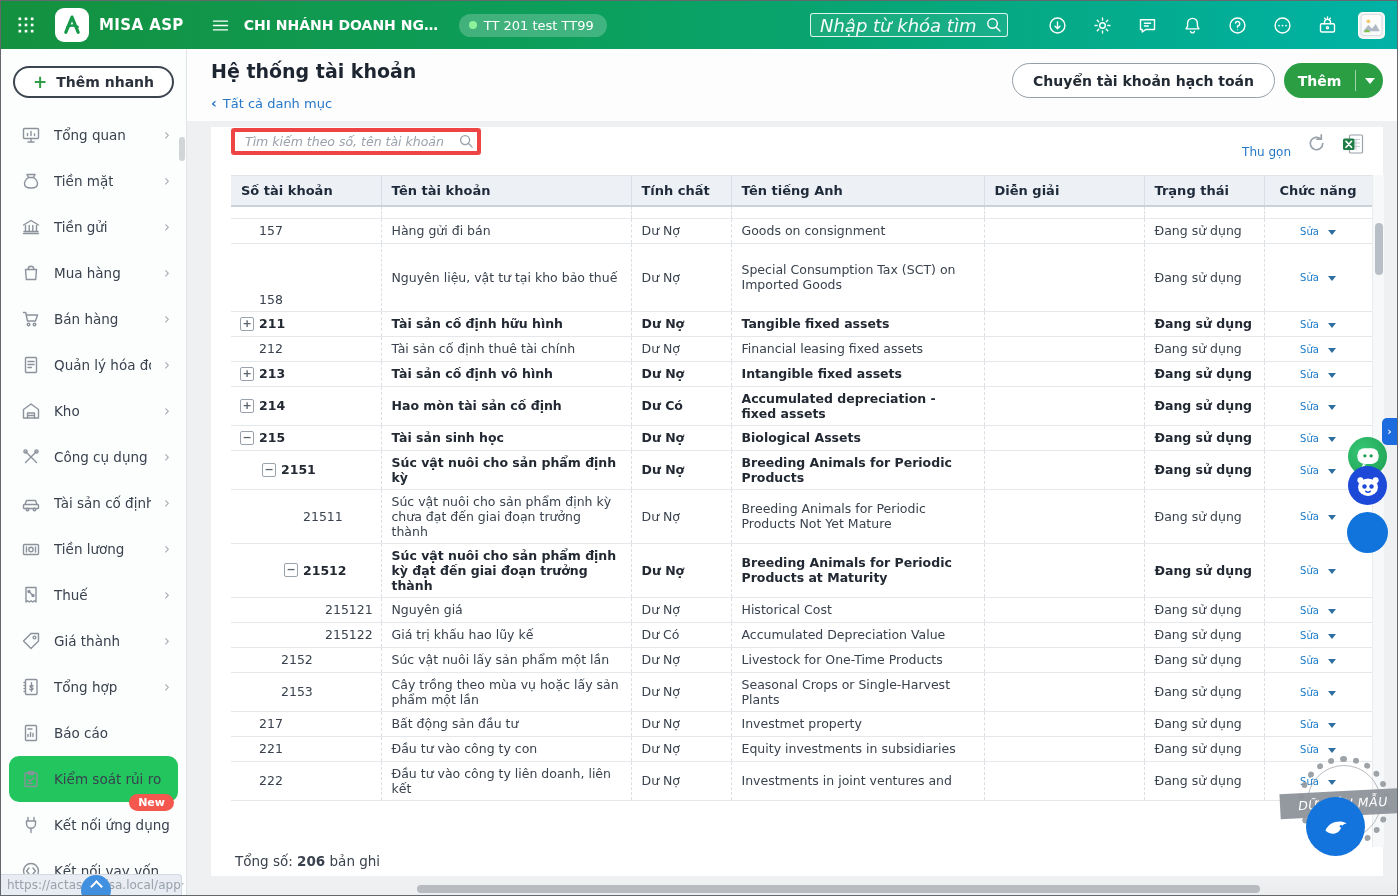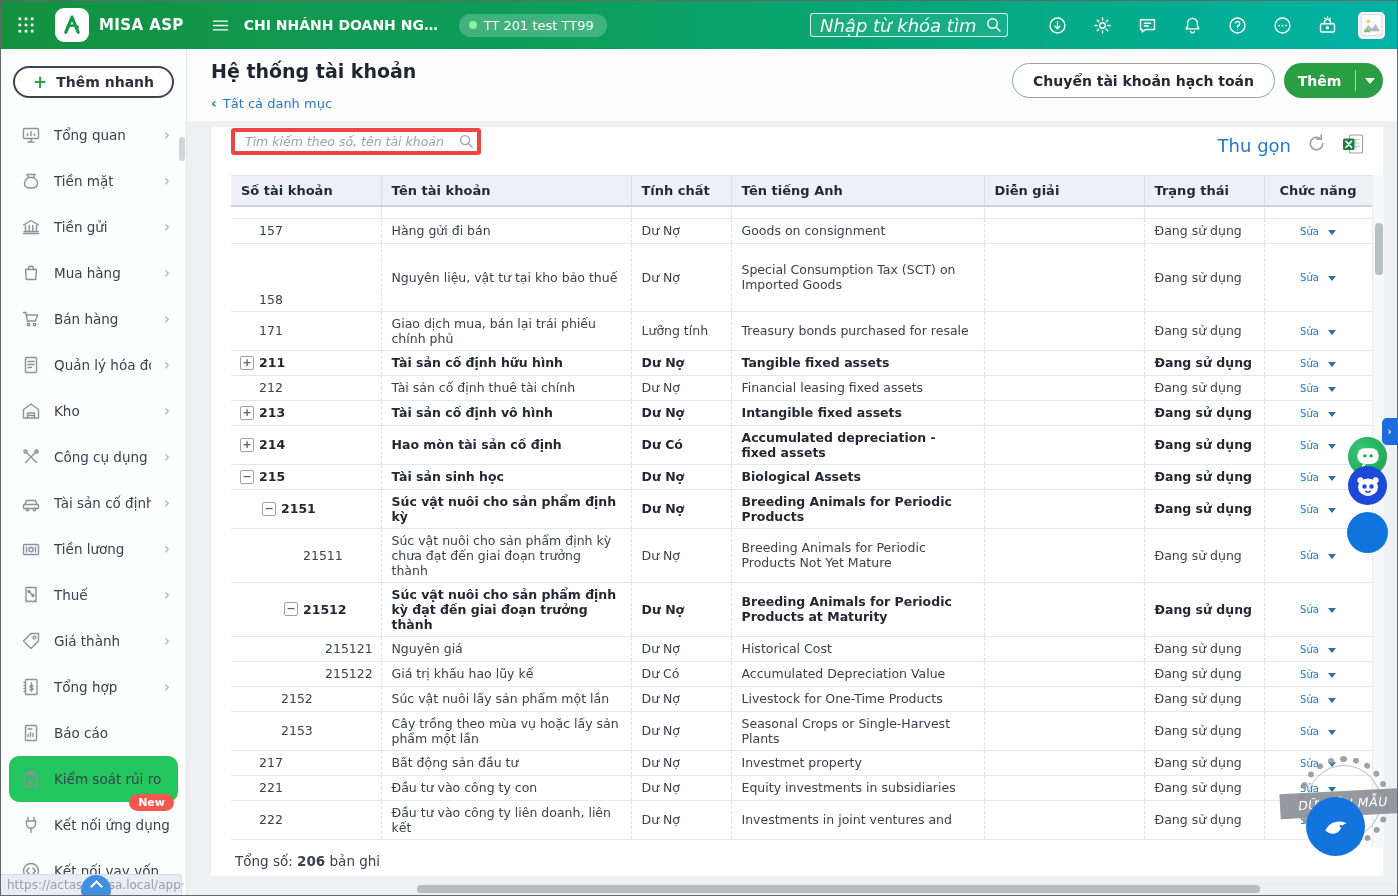--- a/index.html
+++ b/index.html
@@ -52,21 +52,21 @@
   .btn-add .lbl{flex:1;display:flex;align-items:center;justify-content:center;font-size:14px;font-weight:bold;}
   .btn-add .sep{width:1px;background:rgba(255,255,255,.55);margin:7px 0;}
   .btn-add .dd{width:27px;display:flex;align-items:center;justify-content:center;}
   .dcaret{width:0;height:0;border-left:5px solid transparent;border-right:5px solid transparent;border-top:6px solid #fff;}
   
   .card{position:absolute;left:24px;top:78px;right:14px;bottom:19px;background:#fff;}
   .tbl-search{position:absolute;left:20px;top:1px;width:250px;height:27px;}
   .tbl-search input{width:100%;height:100%;border:4px solid #ef4444;border-radius:3px;font-size:12.5px;font-style:italic;color:#5b646e;padding:0 28px 0 10px;outline:none;font-family:"DejaVu Sans",sans-serif;}
   .tbl-search input::placeholder{color:#9aa2ab;}
   .tbl-search .mag{position:absolute;right:6px;top:4px;}
-  .thu-gon{position:absolute;top:8px;right:92px;font-size:18px;color:#2878c8;cursor:pointer;}
+  .thu-gon{position:absolute;top:18px;right:92px;font-size:12px;color:#2878c8;cursor:pointer;}
   .tool-ic{position:absolute;top:5px;width:24px;height:24px;cursor:pointer;}
   .ic-refresh{right:54px;}
   .ic-excel{right:18px;}
   
   .tbl-wrap{position:absolute;left:20px;top:48px;width:1141px;height:672px;overflow:hidden;border-top:1px solid #e0e4e8;}
   table{border-collapse:collapse;table-layout:fixed;width:1141px;}
   col.c0{width:150px}col.c1{width:250px}col.c2{width:100px}col.c3{width:253px}col.c4{width:160px}col.c5{width:120px}col.c6{width:108px}
   th{background:#edf1f6;border-right:1px solid #d9dee4;border-bottom:2px solid #ccd2d9;padding:7px 10px;font-size:13px;font-weight:bold;color:#1e2a3a;text-align:left;cursor:pointer;}
   th.center{text-align:center;}
   td{border-bottom:1px solid #e5e8eb;border-right:1px dashed #dbdfe3;padding:4px 10px;font-size:12.5px;line-height:15px;vertical-align:middle;color:#39424d;}
@@ -475,31 +475,20 @@
               <td class="c-num">
                 <div class="numwrap" style="padding-left: 28px; margin-top: 44px;"><span>158</span></div>
               </td>
               <td class="c-name">Nguyên liệu, vật tư tại kho bảo thuế</td>
               <td class="c-nature">Dư Nợ</td>
               <td class="c-eng">Special Consumption Tax (SCT) on Imported Goods</td>
               <td class="c-note"></td>
               <td class="c-status">Đang sử dụng</td>
               <td class="c-action"><span class="edit-link">Sửa</span><span class="caret"></span></td>
             </tr>
-            <tr class="">
-              <td class="c-num">
-                <div class="numwrap" style="padding-left: 28px;"><span>171</span></div>
-              </td>
-              <td class="c-name">Giao dịch mua, bán lại trái phiếu chính phủ</td>
-              <td class="c-nature">Lưỡng tính</td>
-              <td class="c-eng">Treasury bonds purchased for resale</td>
-              <td class="c-note"></td>
-              <td class="c-status">Đang sử dụng</td>
-              <td class="c-action"><span class="edit-link">Sửa</span><span class="caret"></span></td>
-            </tr>
             <tr class="bold">
               <td class="c-num">
                 <div class="numwrap" style="padding-left: 28px;"><span class="toggle" style="left: 9px;">+</span><span>211</span></div>
               </td>
               <td class="c-name">Tài sản cố định hữu hình</td>
               <td class="c-nature">Dư Nợ</td>
               <td class="c-eng">Tangible fixed assets</td>
               <td class="c-note"></td>
               <td class="c-status">Đang sử dụng</td>
               <td class="c-action"><span class="edit-link">Sửa</span><span class="caret"></span></td>

